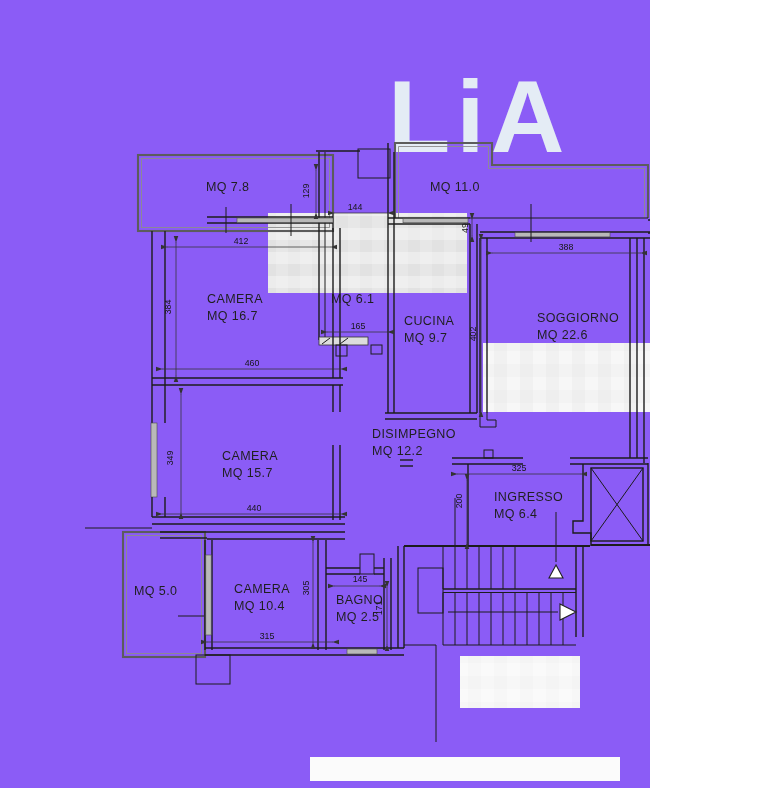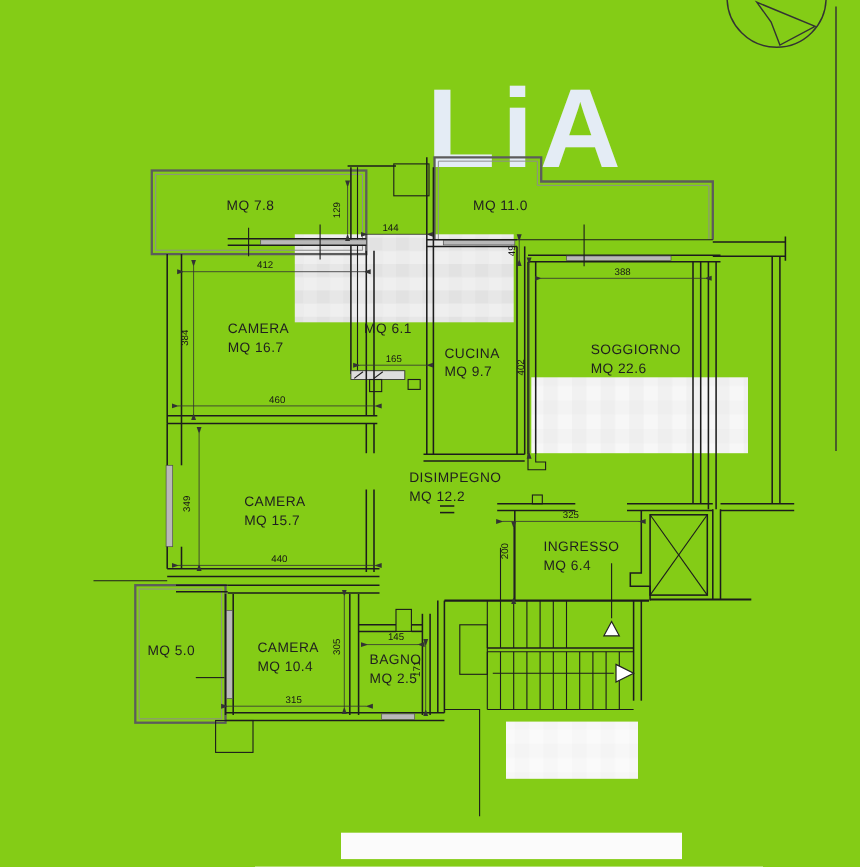--- a/index.html
+++ b/index.html
@@ -1,16 +1,16 @@
 <!DOCTYPE html>
 <html><head>
 <meta charset="utf-8">
 <style>
   html,body{margin:0;padding:0;background:#ffffff;}
-  .page{position:relative;width:782px;height:788px;background:#84cc16;overflow:hidden;
+  .page{position:relative;width:650px;height:788px;background:#8b5cf6;overflow:hidden;
         font-family:"Liberation Sans", sans-serif;}
   svg{position:absolute;left:0;top:0;}
   text{font-family:"Liberation Sans", sans-serif;}
   .room{font-size:12.5px;fill:#1f1f1f;letter-spacing:.4px;}
   .dimt{font-size:8.8px;fill:#161616;}
   .wall{stroke:#1c1c1c;stroke-width:1.4;fill:none;}
   .wallthin{stroke:#1c1c1c;stroke-width:1;fill:none;}
   .wallbold{stroke:#1c1c1c;stroke-width:1.9;fill:none;}
   .balc{stroke:#5c5c5c;stroke-width:2.1;fill:none;}
   .balc2{stroke:#8d8d8d;stroke-width:.9;fill:none;}

